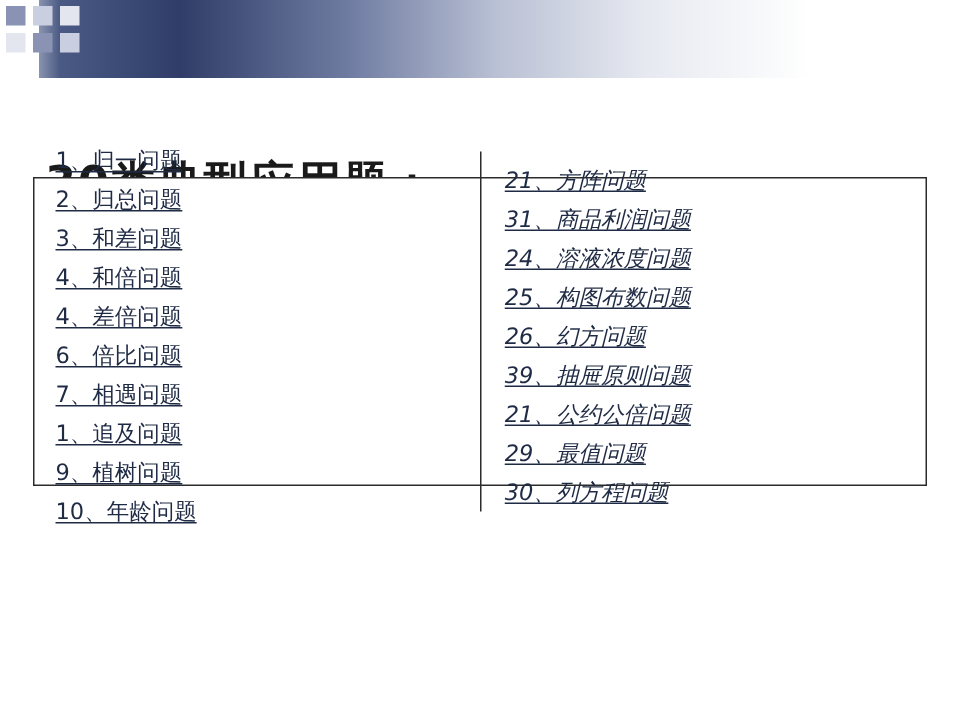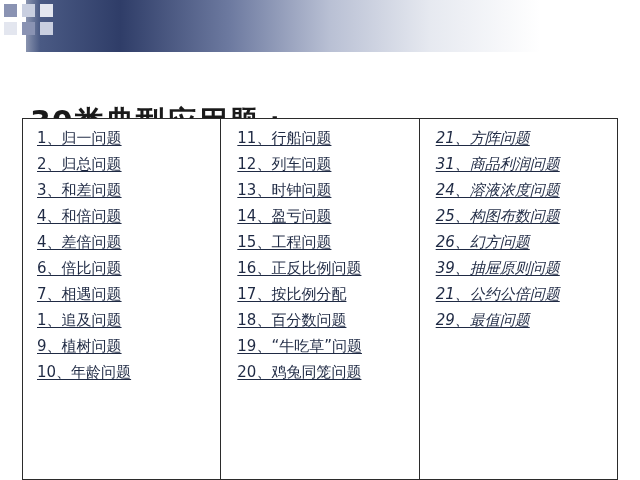--- a/index.html
+++ b/index.html
@@ -58,25 +58,26 @@
     letter-spacing: 1px;
     margin-top: 40px;
   }
 
   
   .table-wrap {
     position: absolute;
     top: 118px;
     left: 22px;
     width: 596px;
-    height: 362px;
+    height: 206px;
     border: 1px solid #2b2b2b;
     box-sizing: border-box;
     display: flex;
     background: #ffffff;
+    align-items: center;
   }
   .col {
     flex: 1 1 0;
     box-sizing: border-box;
     padding: 6px 0 0 0;
     display: flex;
     flex-direction: column;
     justify-content: flex-start;
   }
   .col + .col {
@@ -117,35 +118,24 @@
     <div class="cell">2、归总问题</div>
     <div class="cell">3、和差问题</div>
     <div class="cell">4、和倍问题</div>
     <div class="cell">4、差倍问题</div>
     <div class="cell">6、倍比问题</div>
     <div class="cell">7、相遇问题</div>
     <div class="cell">1、追及问题</div>
     <div class="cell">9、植树问题</div>
     <div class="cell">10、年龄问题</div>
   </div>
-  <div class="col c2">
-    <div class="cell">11、行船问题</div>
-    <div class="cell">12、列车问题</div>
-    <div class="cell">13、时钟问题</div>
-    <div class="cell">14、盈亏问题</div>
-    <div class="cell">15、工程问题</div>
-    <div class="cell">16、正反比例问题</div>
-    <div class="cell">17、按比例分配</div>
-    <div class="cell">18、百分数问题</div>
-    <div class="cell">19、“牛吃草”问题</div>
-    <div class="cell">20、鸡兔同笼问题</div>
-  </div>
   <div class="col c3">
     <div class="cell">21、方阵问题</div>
     <div class="cell">31、商品利润问题</div>
     <div class="cell">24、溶液浓度问题</div>
     <div class="cell">25、构图布数问题</div>
     <div class="cell">26、幻方问题</div>
     <div class="cell">39、抽屉原则问题</div>
     <div class="cell">21、公约公倍问题</div>
     <div class="cell">29、最值问题</div>
+    <div class="cell">30、列方程问题</div>
   </div>
 </div>
 
 </body></html>

